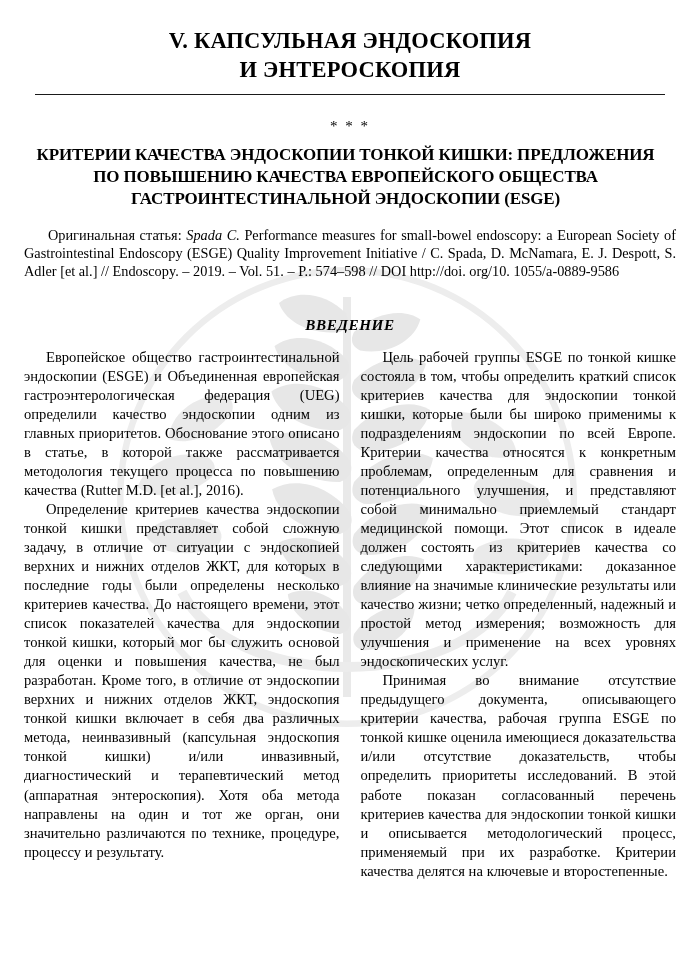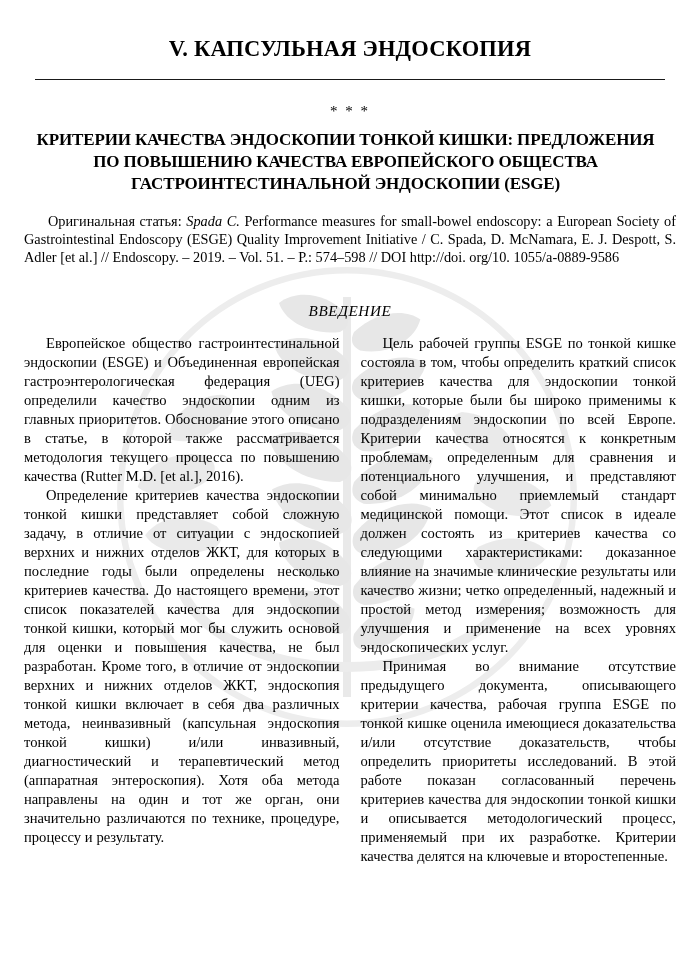--- a/index.html
+++ b/index.html
@@ -29,21 +29,21 @@
   #watermark svg { display: block; width: 100%; height: 100%; }
 
   
   #page {
     position: relative;
     z-index: 2;
     padding: 0;
   }
 
   .section-header {
-    margin: 16px;
+    margin: 8px;
     padding: 18px 60px 0 60px;
     text-align: center;
     font-size: 22.5px;
     font-weight: bold;
     line-height: 1.30;
     letter-spacing: 0.2px;
     font-family: "Liberation Serif", "DejaVu Serif", serif;
   }
   .header-rule {
     border: 0;
@@ -85,21 +85,21 @@
     margin: 14px 0 0 0;
     text-align: center;
     font-size: 14.6px;
     font-weight: bold;
   }
 
   .intro-heading {
     margin: 36px 0 12px 0;
     text-align: center;
     font-size: 15.2px;
-    font-weight: normal;
+    font-weight: bold;
     font-style: italic;
     letter-spacing: 0.6px;
   }
 
   .columns {
     margin: 14px 0 4px 0;
     padding: 0 24px;
     display: flex;
     gap: 21px;
     align-items: flex-start;
@@ -209,20 +209,21 @@
       <path d="M70,330 C 120,430 350,430 400,330" fill="none" stroke="#ececec" stroke-width="10"></path>
     </g>
   </svg>
 </div>
 
 <div id="page">
 
   <div>
     <h1 class="section-header">
       <span>V. КАПСУЛЬНАЯ ЭНДОСКОПИЯ</span><br>
+      <span>И ЭНТЕРОСКОПИЯ</span>
     </h1>
     <hr class="header-rule">
   </div>
 
   <div class="asterisks">* * *</div>
 
   <h2 class="article-title">КРИТЕРИИ КАЧЕСТВА ЭНДОСКОПИИ ТОНКОЙ КИШКИ: ПРЕДЛОЖЕНИЯ ПО ПОВЫШЕНИЮ КАЧЕСТВА ЕВРОПЕЙСКОГО ОБЩЕСТВА ГАСТРОИНТЕСТИНАЛЬНОЙ ЭНДОСКОПИИ (ESGE)</h2>
 
   <p class="citation"><span>Оригинальная статья:</span> <span class="ital">Spada C.</span><span> Performance measures for small-bowel endoscopy: a European Society of Gastrointestinal Endoscopy (ESGE) Quality Improvement Initiative / C. Spada, D. McNamara, E. J. Despott, S. Adler [et al.] // Endoscopy. – 2019. – Vol. 51. – P.: 574–598 // DOI http://doi. org/10. 1055/a-0889-9586</span></p>
 

